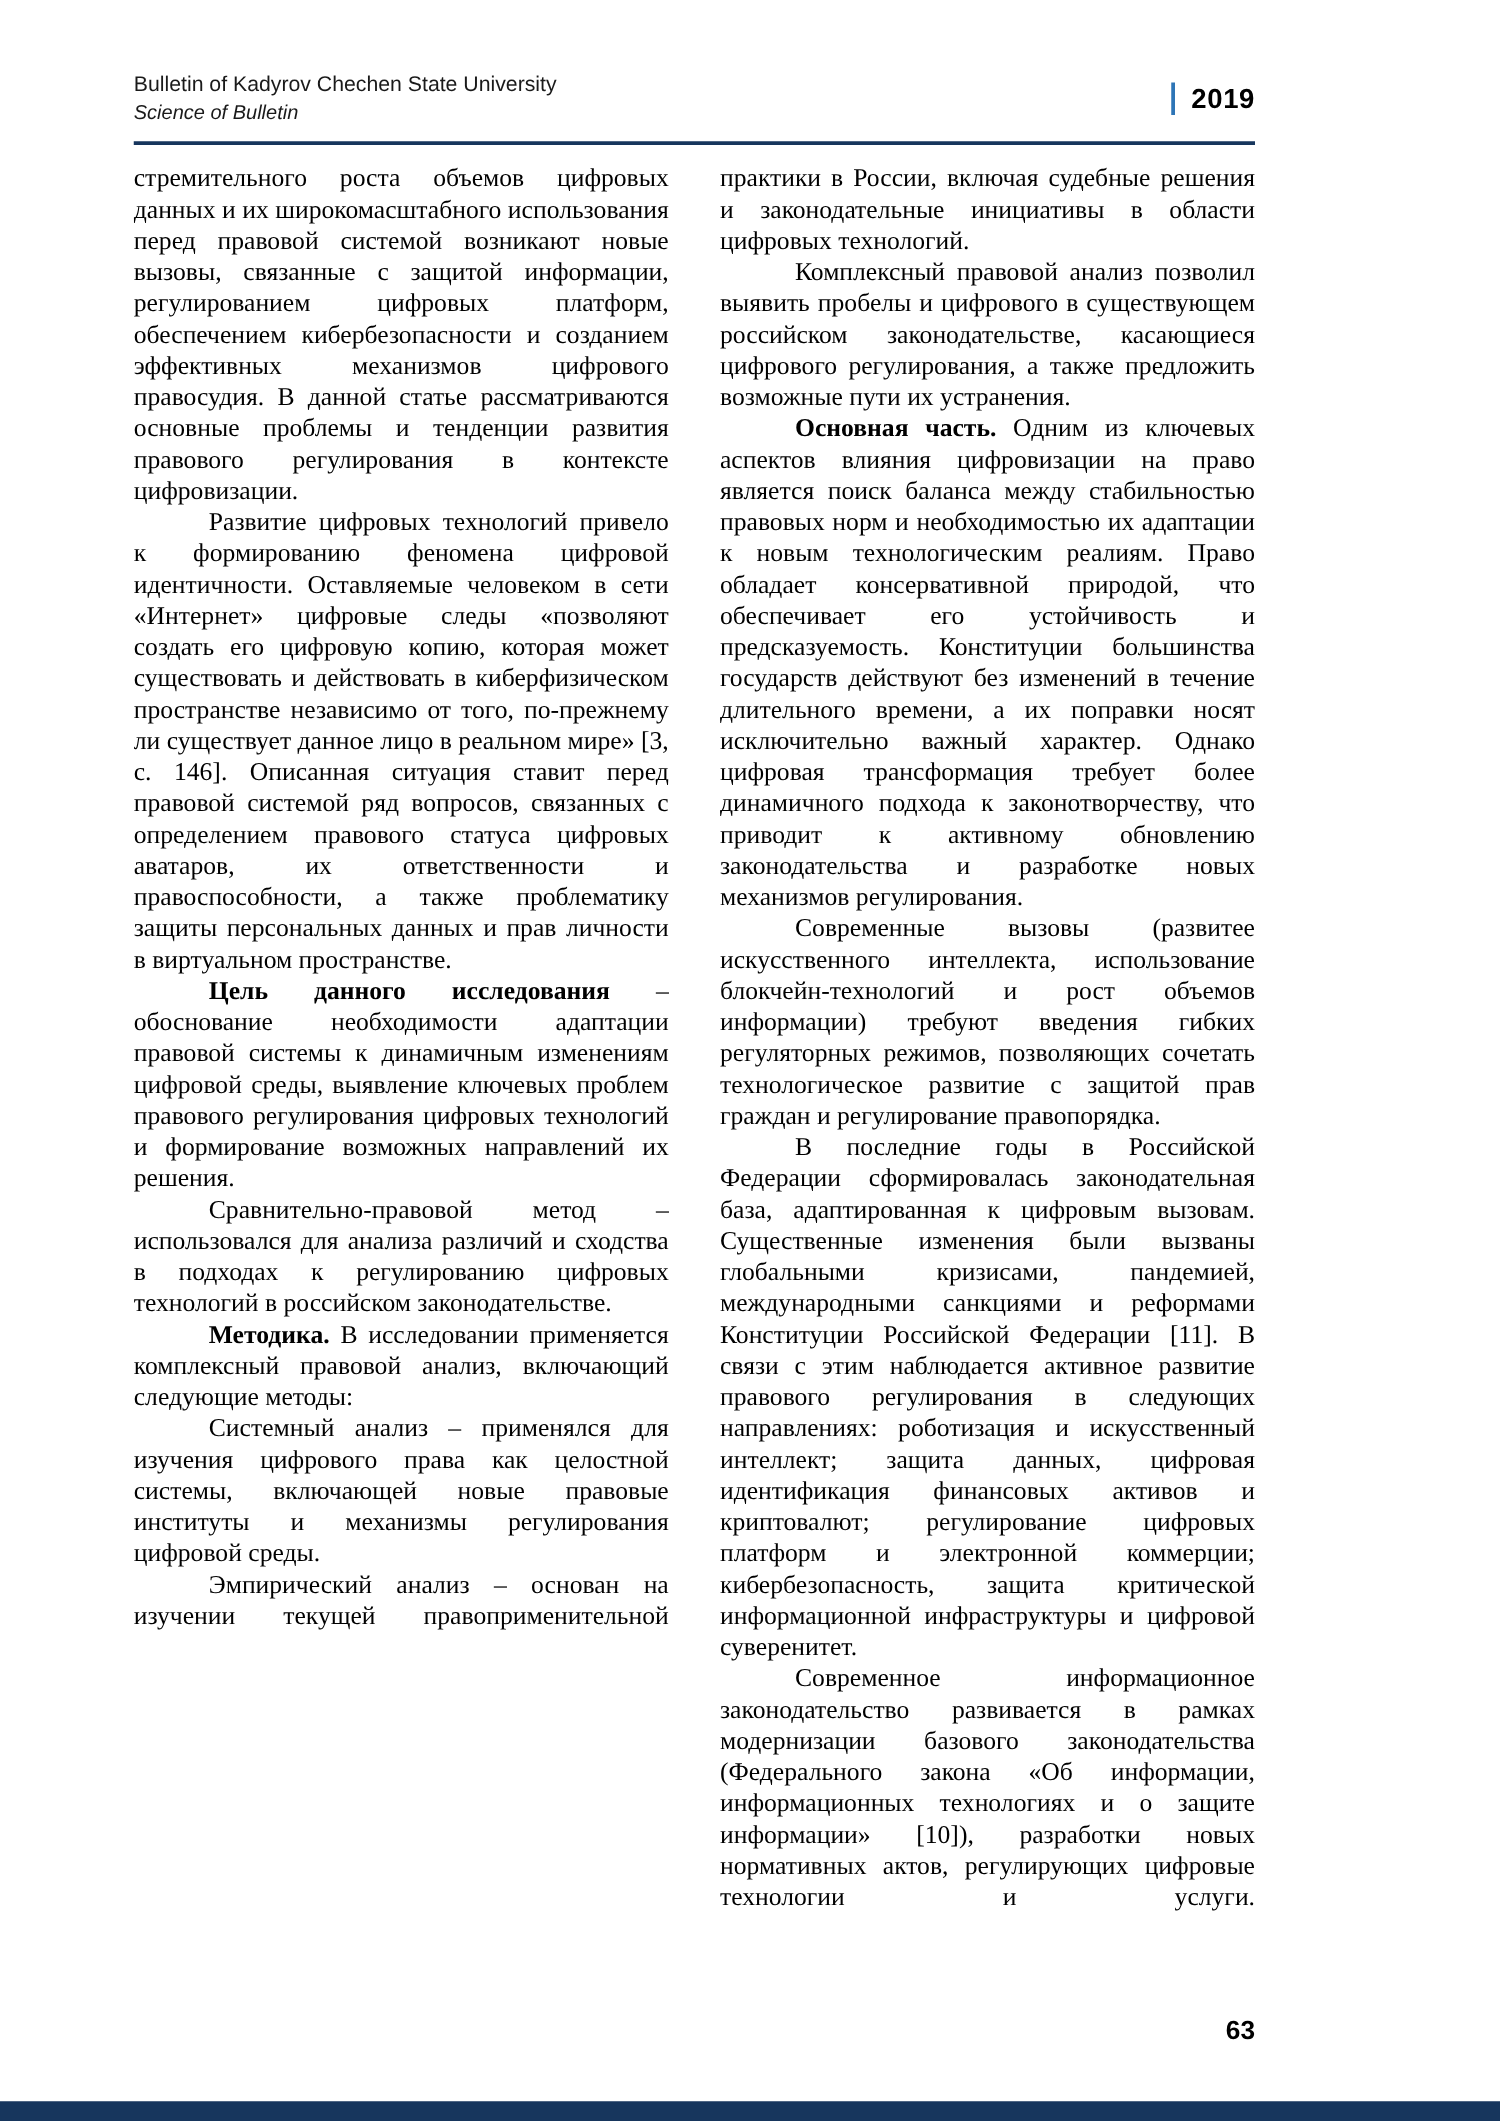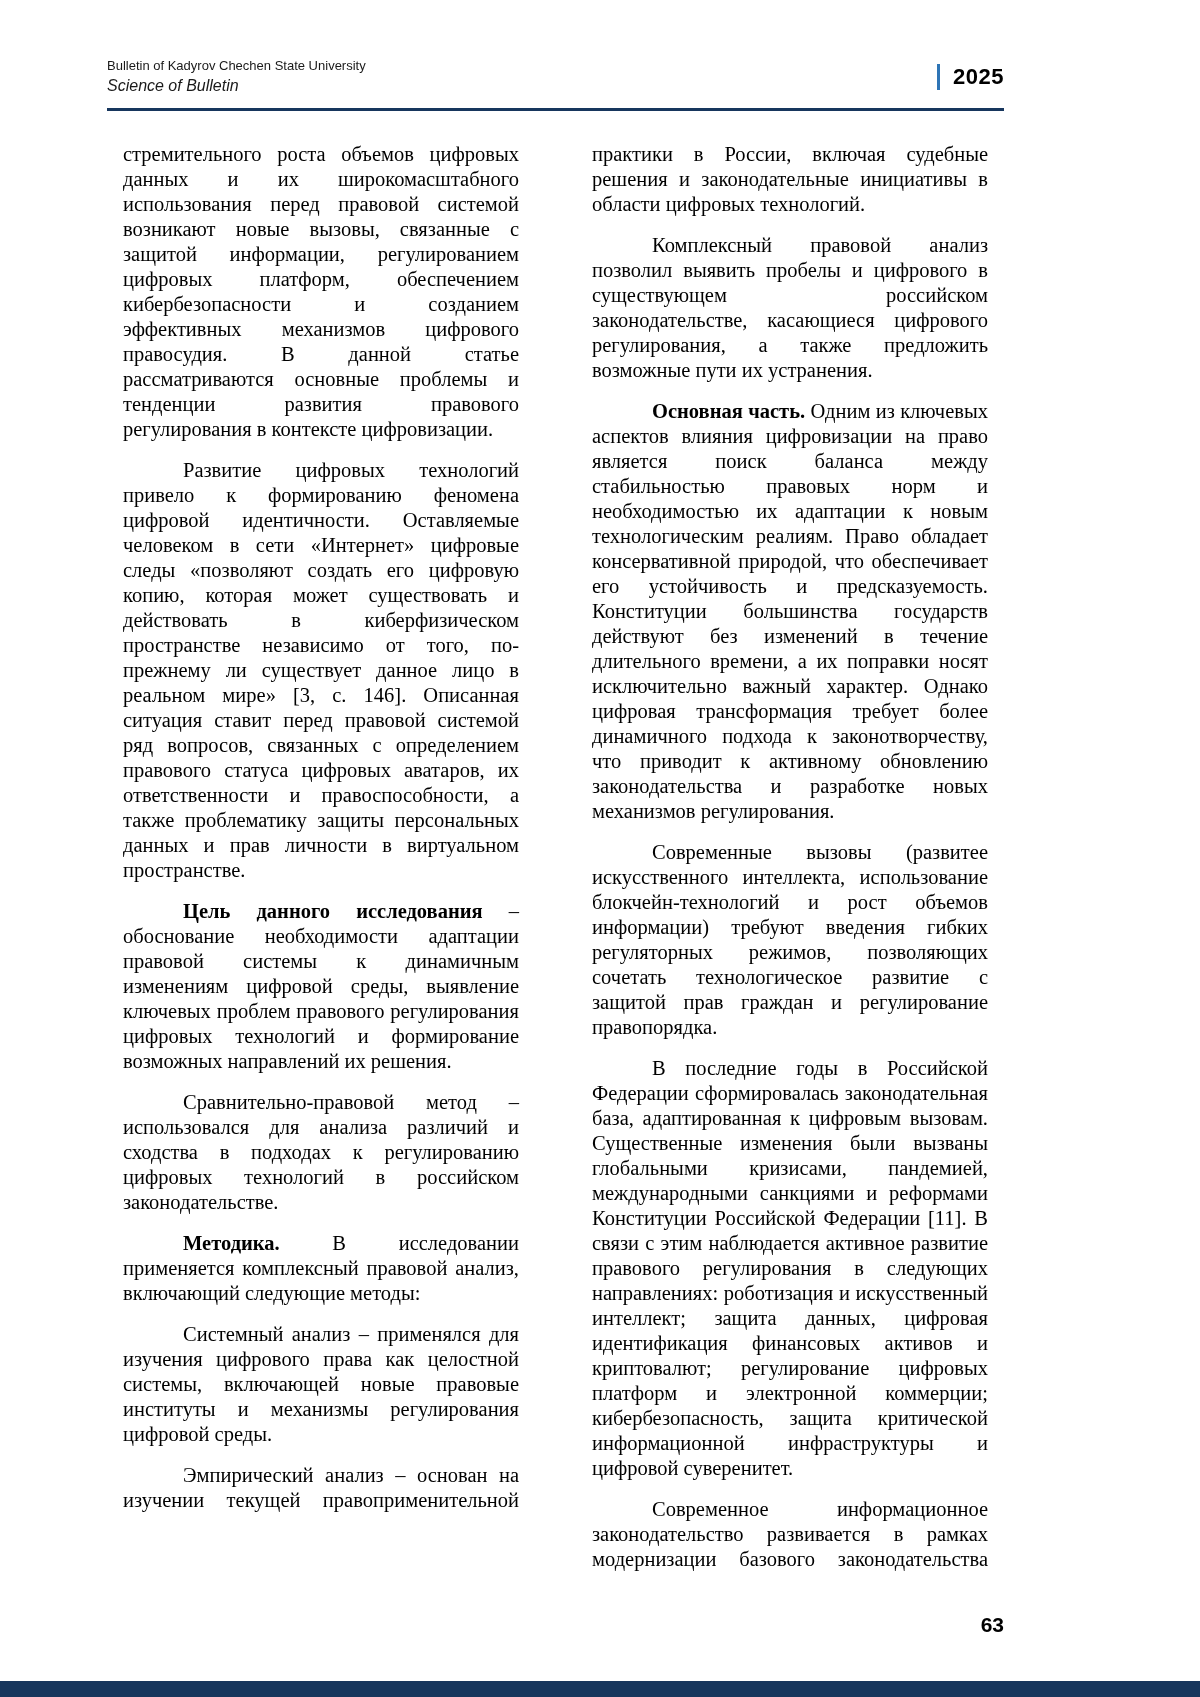--- a/index.html
+++ b/index.html
@@ -8,32 +8,32 @@
     width: 1200px;
     height: 1697px;
     background: #ffffff;
     overflow: hidden;
     font-family: "Liberation Serif", serif;
     color: #000;
   }
   .content { position: absolute; left: 107px; top: 0; width: 897px; }
 
   .page-header { display: flex; justify-content: space-between; align-items: center; padding-top: 58px; }
-  .journal-title { font-family: "Liberation Sans", sans-serif; font-size: 13px; color: #1a1a1a; }
+  .journal-title { font-family: "Liberation Sans", sans-serif; font-size: 17px; color: #1a1a1a; }
   .journal-subtitle { font-family: "Liberation Sans", sans-serif; font-size: 16px; font-style: italic; color: #1a1a1a; margin-top: 4px; }
   .year-wrap { display: flex; align-items: center; gap: 13px; }
   .year-bar { width: 3px; height: 26px; background: #2e75b6; }
   .year { font-family: "Liberation Sans", sans-serif; font-weight: 700; font-size: 22px; color: #000; letter-spacing: 0.5px; }
 
   .rule { height: 3px; background: #17365d; margin-top: 13px; }
 
   .columns { display: flex; gap: 41px; margin-top: 15px; height: 1445px; overflow: hidden; }
   .col { width: 428px; }
   .col p {
-    margin: 16px;
+    margin: 0;
     font-size: 20.5px;
     line-height: 25px;
     text-align: justify;
     text-indent: 60px;
     hyphens: auto;
     -webkit-hyphens: auto;
   }
   .col p.cont { text-indent: 0; }
   .col p.fill-last { text-align-last: justify; }
   b.lead { font-weight: 700; }
@@ -55,21 +55,21 @@
 <div class="page">
   <div class="content">
 
     <header class="page-header">
       <div class="header-left">
         <div class="journal-title">Bulletin of Kadyrov Chechen State University</div>
         <div class="journal-subtitle">Science of Bulletin</div>
       </div>
       <div class="year-wrap">
         <span class="year-bar"></span>
-        <span class="year">2025</span>
+        <span class="year">2019</span>
       </div>
     </header>
 
     <div class="rule"></div>
 
     <main class="columns">
 
       <section class="col">
         <p class="cont"><span>стремительного роста объемов цифровых данных и их широкомасштабного использования перед правовой системой возникают новые вызовы, связанные с защитой информации, регулированием цифровых платформ, обеспечением кибербезопасности и созданием эффективных механизмов цифрового правосудия. В данной статье рассматриваются основные проблемы и тенденции развития правового регулирования в контексте цифровизации.</span></p>
         <p><span>Развитие цифровых технологий привело к формированию феномена цифровой идентичности. Оставляемые человеком в сети «Интернет» цифровые следы «позволяют создать его цифровую копию, которая может существовать и действовать в киберфизическом пространстве независимо от того, по-прежнему ли существует данное лицо в реальном мире» [3, с. 146]. Описанная ситуация ставит перед правовой системой ряд вопросов, связанных с определением правового статуса цифровых аватаров, их ответственности и правоспособности, а также проблематику защиты персональных данных и прав личности в виртуальном пространстве.</span></p>

